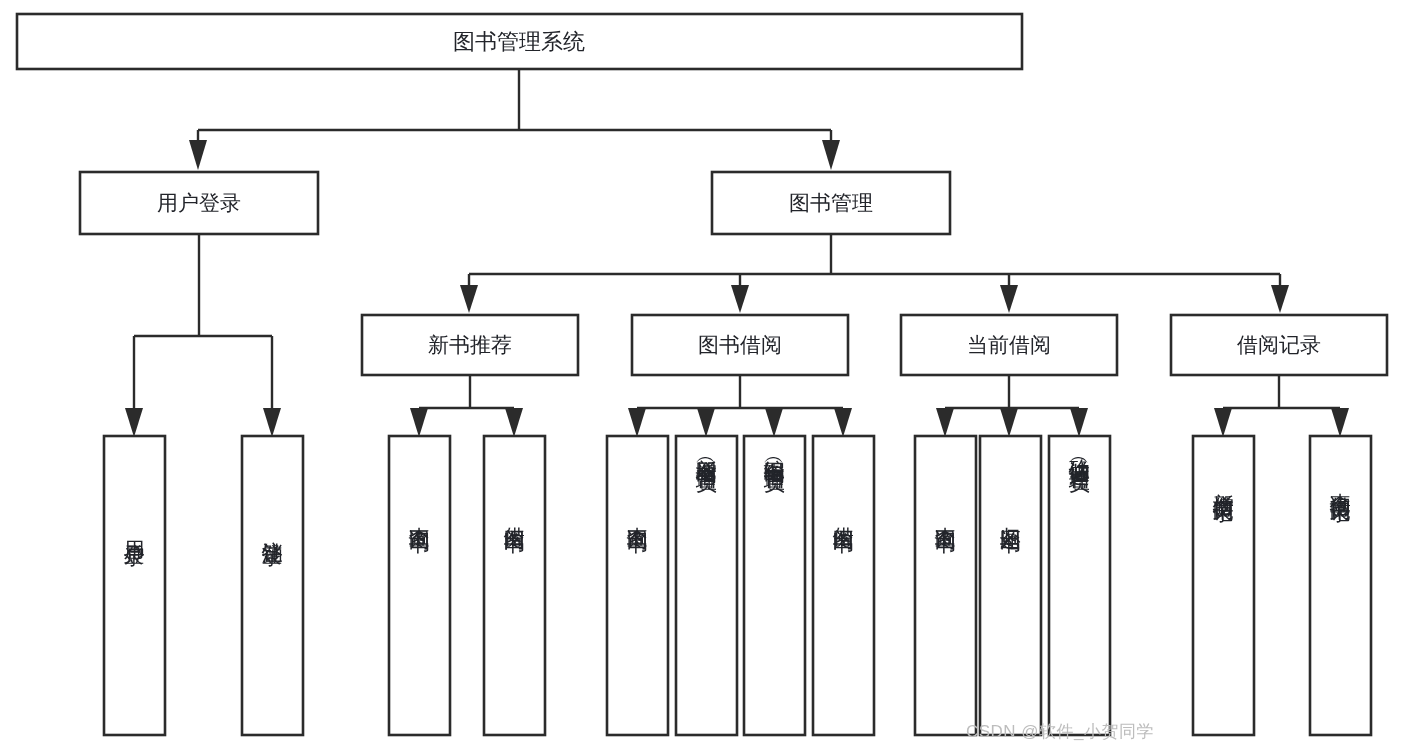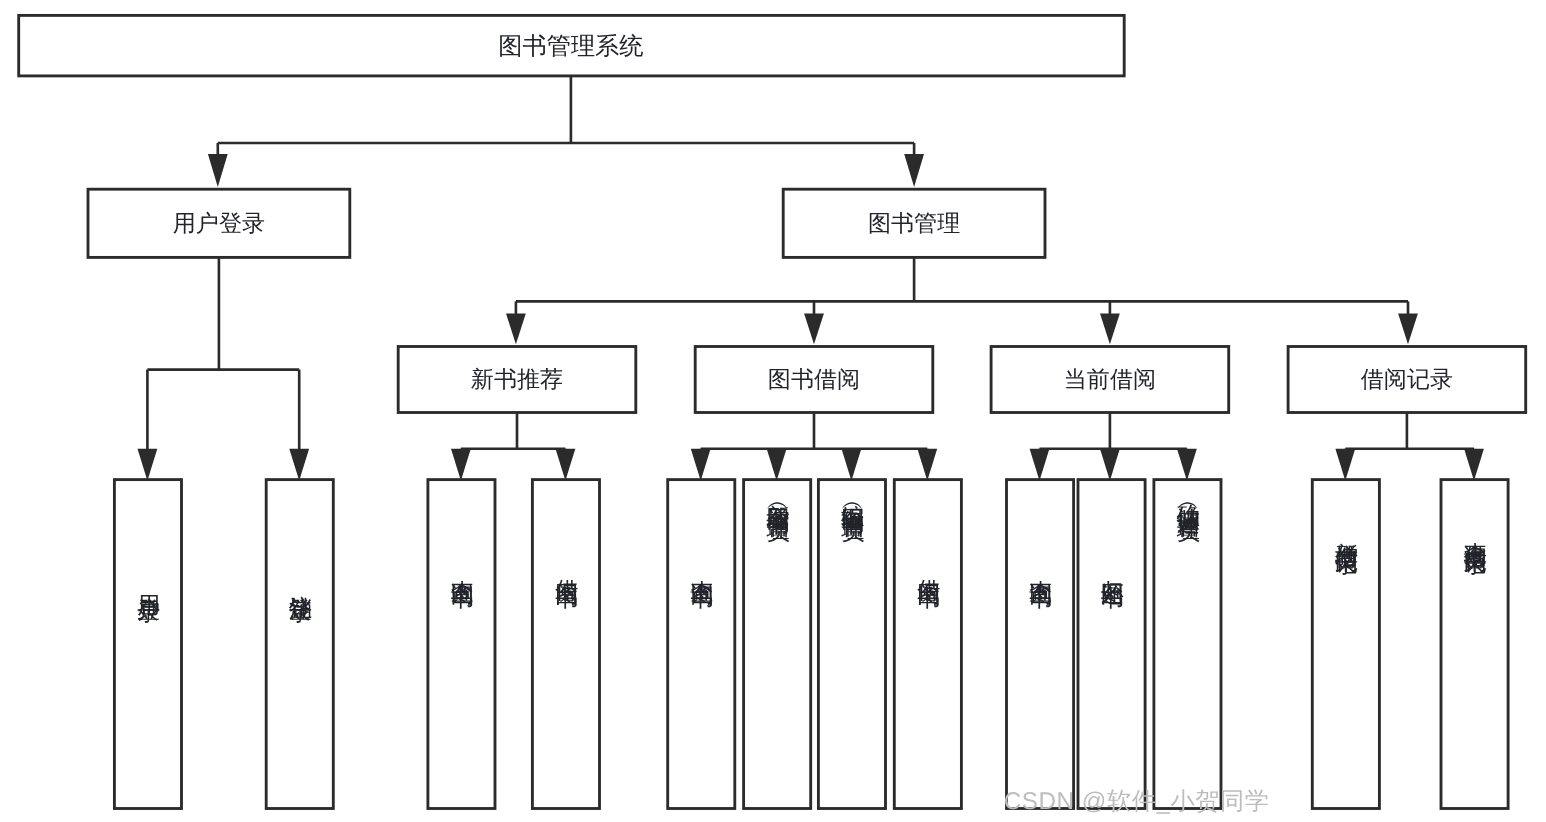--- a/index.html
+++ b/index.html
@@ -67,21 +67,21 @@
     line-height: 1.12;
     letter-spacing: 2px;
     color: #22242a;
     white-space: nowrap;
   }
   .watermark {
     position: absolute;
     right: 8px;
     bottom: 4px;
     font-family: "Liberation Sans", "DejaVu Sans", sans-serif;
-    font-size: 22px;
+    font-size: 17px;
     color: #bdbdbd;
     letter-spacing: 0.5px;
     user-select: none;
   }
 </style>
 </head>
 <body>
 
 <div id="diagram-root">
 

